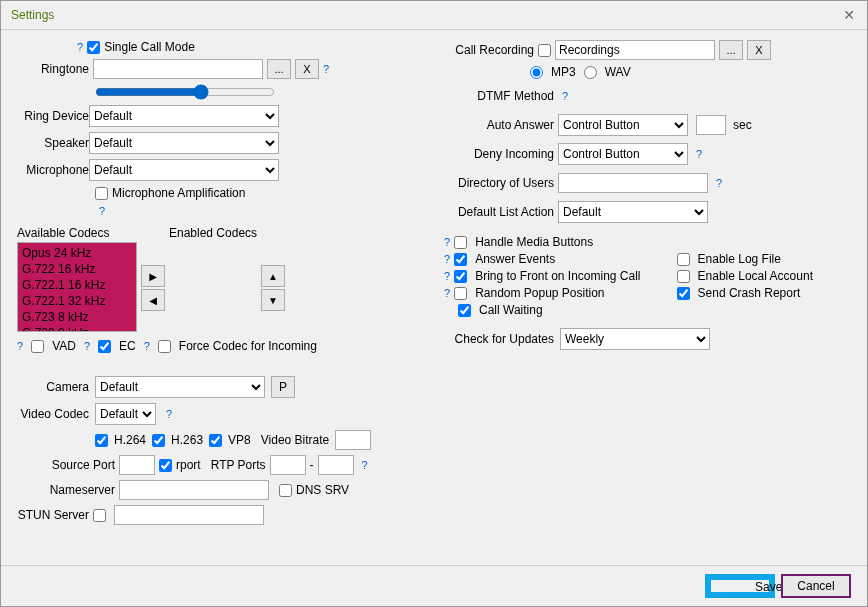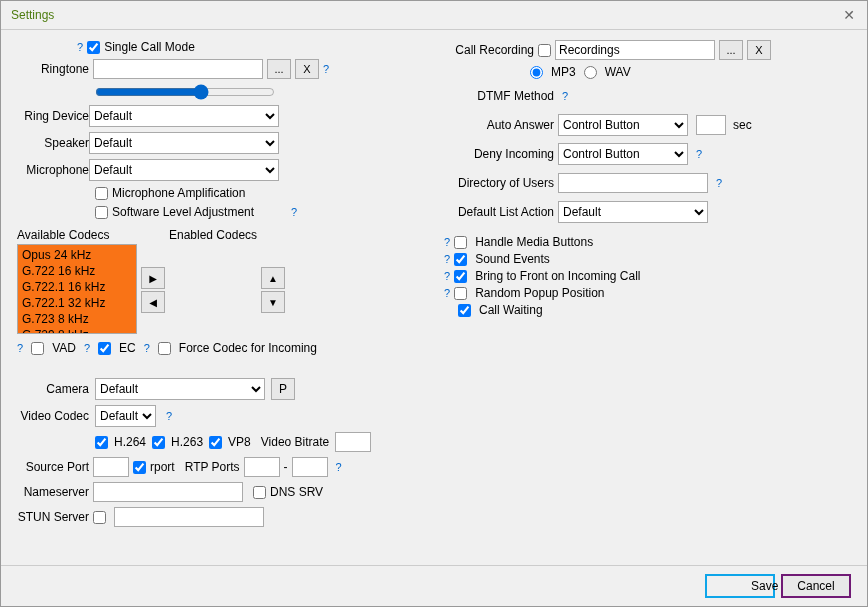--- a/index.html
+++ b/index.html
@@ -185,21 +185,21 @@
       gap: 2px;
     }
     .codec-label {
       font-size: 12px;
       color: #000;
     }
     .codec-list {
       width: 120px;
       height: 90px;
       border: 1px solid #aaa;
-      background: #f97316;
+      background: #be185d;
       overflow-y: auto;
       font-size: 12px;
       list-style: none;
       padding: 2px;
     }
     .codec-list li {
       padding: 1px 2px;
       cursor: pointer;
     }
     .codec-arrows {
@@ -229,20 +229,21 @@
       gap: 6px;
     }
     .video-label {
       width: 72px;
       text-align: right;
     }
     .network-row {
       display: flex;
       align-items: center;
       gap: 4px;
+      margin-left: 26px;
     }
     .network-label {
       width: 72px;
       text-align: right;
     }
     
     .call-rec-row {
       display: flex;
       align-items: center;
       gap: 4px;
@@ -305,21 +306,21 @@
     }
     .footer-btn {
       width: 70px;
       height: 24px;
       border: 2px solid #701a75;
       background: #e8e8e8;
       font-size: 12px;
       cursor: pointer;
     }
     .footer-btn.primary {
-      border: 2px solid #0ea5e9;
+      border: 6px solid #0ea5e9;
       background: #f0f0f0;
       padding-left: 44px;
     }
     .stun-row {
       display: flex;
       align-items: center;
       gap: 4px;
     }
     .codec-enabled-list {
       width: 120px;
@@ -378,24 +379,20 @@
             <option>Default</option>
           </select>
         </div>
 
         <div class="checkbox-row">
           <input type="checkbox" style="">
           <label>Microphone Amplification</label>
         </div>
 
         <div class="checkbox-row" style="justify-content: space-between; max-width: 280px;">
-          <div style="display:flex;align-items:center;gap:4px;">
-            <input type="checkbox" style="">
-            <label>Software Level Adjustment</label>
-          </div>
           <a class="help-link" style="margin-left:4px;">?</a>
         </div>
 
         <div class="codecs-section">
           <div class="codec-box">
             <span class="codec-label">Available Codecs</span>
             <ul class="codec-list">
               <li>Opus 24 kHz</li>
               <li>G.722 16 kHz</li>
               <li>G.722.1 16 kHz</li>
@@ -548,41 +545,64 @@
             <a class="help-link">?</a>
             <input type="checkbox" style="">
             <label style="margin-left:4px;">Handle Media Buttons</label>
           </div>
 
           <div class="two-col-features">
             <div class="feat-col">
               <div class="feat-row">
                 <a class="help-link">?</a>
                 <input type="checkbox" checked="" style="">
-                <label style="margin-left:4px;">Sound Events</label>
+                <label style="margin-left:4px;">Answer Events</label>
               </div>
               <div class="feat-row">
                 <a class="help-link">?</a>
                 <input type="checkbox" checked="" style="">
                 <label style="margin-left:4px;">Bring to Front on Incoming Call</label>
               </div>
               <div class="feat-row">
                 <a class="help-link">?</a>
                 <input type="checkbox" style="">
                 <label style="margin-left:4px;">Random Popup Position</label>
               </div>
               <div class="feat-row">
                 <input type="checkbox" checked="" style="margin-left: 14px;">
                 <label style="margin-left:4px;">Call Waiting</label>
               </div>
             </div>
 
+            <div class="feat-col" style="margin-left:20px;">
+              <div class="feat-row">
+                <input type="checkbox" style="">
+                <label style="margin-left:4px;">Enable Log File</label>
+              </div>
+              <div class="feat-row">
+                <input type="checkbox" style="">
+                <label style="margin-left:4px;">Enable Local Account</label>
+              </div>
+              <div class="feat-row">
+                <input type="checkbox" checked="" style="">
+                <label style="margin-left:4px;">Send Crash Report</label>
+              </div>
+            </div>
           </div>
         </div>
 
+        <div class="check-updates-row">
+          <span class="form-label" style="width:110px;text-align:right;">Check for Updates</span>
+          <select style="width:150px;">
+            <option>Never</option>
+            <option>Daily</option>
+            <option selected="">Weekly</option>
+            <option>Monthly</option>
+          </select>
+        </div>
       </div>
     </div>
   </div>
 
   <div class="footer">
     <button class="footer-btn primary">Save</button>
     <button class="footer-btn">Cancel</button>
   </div>
 </div>
 

